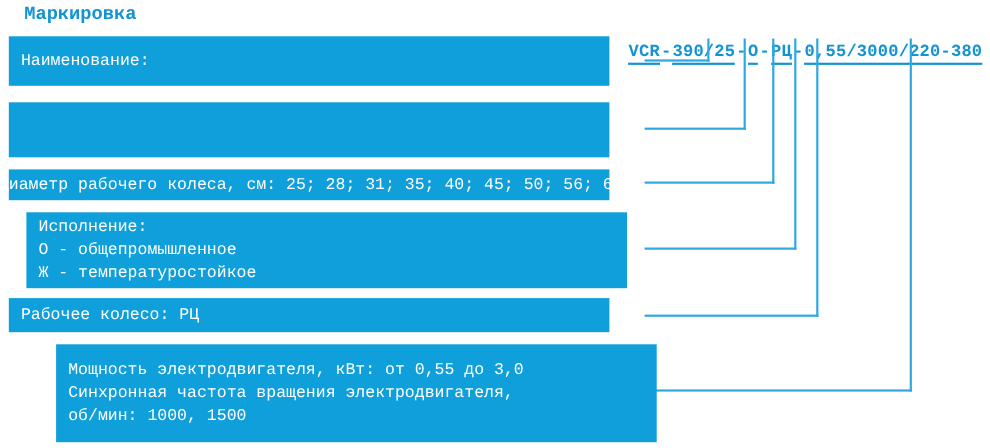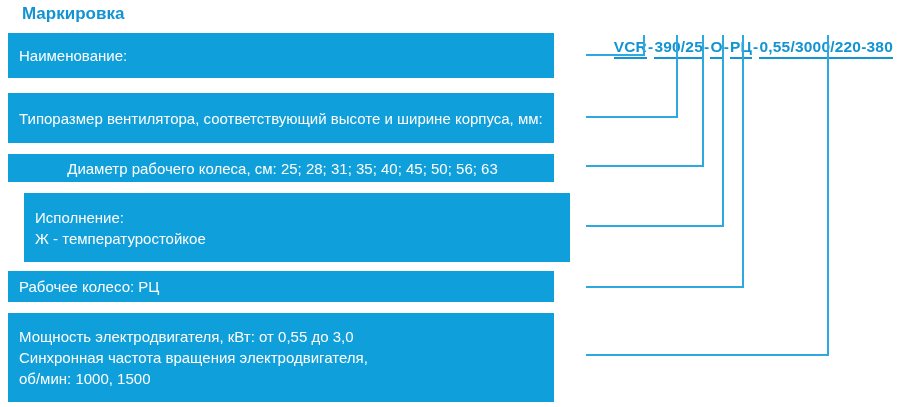--- a/index.html
+++ b/index.html
@@ -7,21 +7,21 @@
     --accent:#1294d3;
     --connector:#2ea9e0;
     --box-text:#ffffff;
   }
   *{margin:0;padding:0;box-sizing:border-box;}
   html,body{background:#ffffff;}
   .stage{
     position:relative;
     width:900px;height:407px;
     background:#ffffff;
-    font-family:Liberation Sans, sans-serif;
+    font-family:Liberation Mono, monospace;
     overflow:hidden;
   }
   .page-title{
     position:absolute;left:22px;top:4px;
     font-size:17px;font-weight:bold;color:var(--accent);
   }
   .product-code{
     position:absolute;top:12px;right:7px;
     font-size:15.5px;font-weight:bold;color:var(--accent);
     letter-spacing:.2px;white-space:nowrap;margin-top:26px;
@@ -40,21 +40,21 @@
     padding-left:11px;padding-right:8px;
     font-size:15px;
   }
   .box .box-line{line-height:21px;white-space:nowrap;}
   .box-name{top:33px;height:45px;}
   .box-name .box-line{line-height:19px;}
   .box-size{top:93px;height:50px;}
   .box-diameter{top:154px;height:28px;align-items:center;}
   .box-execution{top:193px;height:69px;margin-left:16px;}
   .box-impeller{top:271px;height:31px;}
-  .box-motor{top:313px;height:89px;}
+  .box-motor{top:313px;height:89px;margin-left:43px;}
   .connector{
     position:absolute;left:586px;top:35px;
     border-right:2px solid var(--connector);
     border-bottom:2px solid var(--connector);
   }
   .c1{width:59px;height:21px;}
   .c2{width:92px;height:83px;}
   .c3{width:118px;height:132px;}
   .c4{width:138px;height:192px;}
   .c5{width:158px;height:253px;}
@@ -76,29 +76,29 @@
   <div class="connector c3"></div>
   <div class="connector c4"></div>
   <div class="connector c5"></div>
   <div class="connector c6"></div>
 
   <div class="box box-name">
     <div class="box-line">Наименование:</div>
   </div>
 
   <div class="box box-size">
-    <div class="box-line">Типоразмер вентилятора, соответствующий высоте и ширине корпуса, мм:</div>
   </div>
 
   <div class="box box-diameter">
     <div class="box-line">Диаметр рабочего колеса, см: 25; 28; 31; 35; 40; 45; 50; 56; 63</div>
   </div>
 
   <div class="box box-execution">
     <div class="box-line">Исполнение:</div>
+    <div class="box-line">О - общепромышленное</div>
     <div class="box-line">Ж - температуростойкое</div>
   </div>
 
   <div class="box box-impeller">
     <div class="box-line">Рабочее колесо: РЦ</div>
   </div>
 
   <div class="box box-motor">
     <div class="box-line">Мощность электродвигателя, кВт: от 0,55 до 3,0</div>
     <div class="box-line">Синхронная частота вращения электродвигателя,</div>

